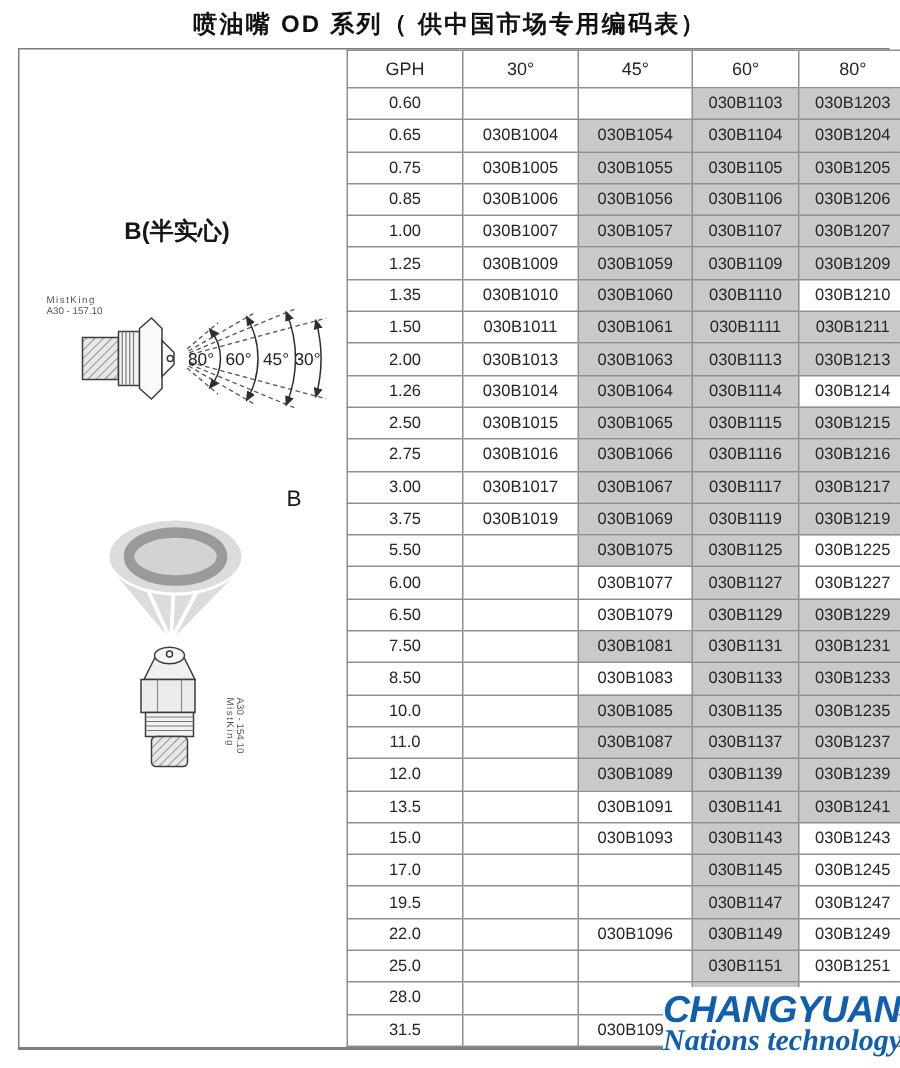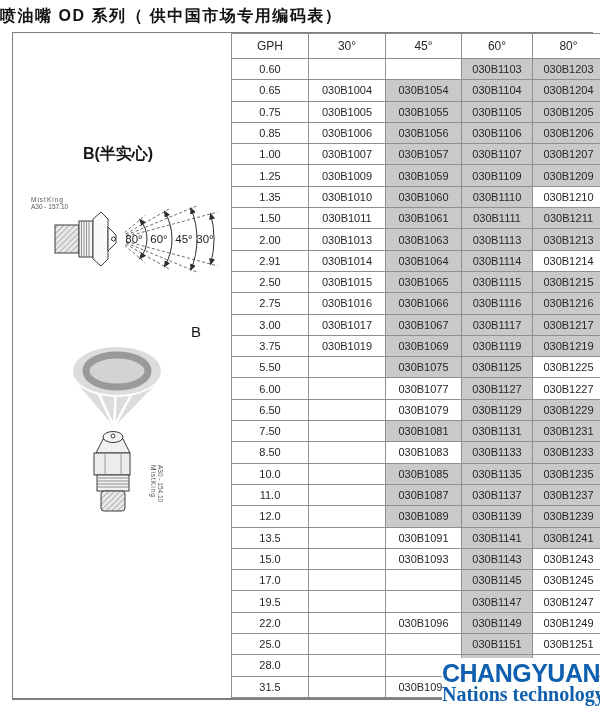--- a/index.html
+++ b/index.html
@@ -2,21 +2,21 @@
 <html><head>
 <meta charset="utf-8">
 <style>
   html,body { margin:0; padding:0; background:#ffffff; }
   .page {
     position:relative; width:600px; height:712px; background:#ffffff;
     font-family:"Liberation Sans", sans-serif; overflow:hidden;
   }
   .title {
     position:absolute; top:6px; left:0; width:100%;
-    font-size:16px; font-weight:bold; color:#111;
+    text-align:center; font-size:16px; font-weight:bold; color:#111;
     letter-spacing:1.5px;
   }
   .frame {
     position:absolute; left:12px; top:32px; width:579px; height:665px;
     border:1px solid #7e7e7e; border-bottom-width:2px;
   }
   .left-panel { position:absolute; left:0; top:16px; width:206px; height:665px; }
   .left-panel svg { display:block; }
 
   table.codes {
@@ -26,21 +26,21 @@
   .codes th, .codes td {
     border:1px solid #8f8f8f; text-align:center; vertical-align:middle;
     padding:0; font-size:11px; color:#262626; white-space:nowrap;
     background:#ffffff;
   }
   .codes th { height:24px; font-weight:normal; font-size:12px; }
   .codes td.shaded { background:#c9c9c9; }
 
   .logo-box {
     position:absolute; left:442px; top:658px; width:154px; height:48px;
-    background:#ffffff; text-align:right; padding-top:2px; box-sizing:border-box;
+    background:#ffffff; text-align:right; padding-top:2px; box-sizing:border-box;font-style:italic;
   }
   .logo-name {
     font-family:"Liberation Sans", sans-serif; font-weight:bold;
     font-size:25px; line-height:26px; letter-spacing:-0.5px; color:#0f5fae;
     white-space:nowrap;
   }
   .logo-tagline {
     font-family:"Liberation Serif", serif; font-weight:bold;
     font-size:20px; line-height:16px; color:#0f5fae; margin-top:0px;
     white-space:nowrap;
@@ -220,21 +220,21 @@
         <td class="shaded">030B1211</td>
       </tr>
           <tr>
         <td>2.00</td>
         <td>030B1013</td>
         <td class="shaded">030B1063</td>
         <td class="shaded">030B1113</td>
         <td class="shaded">030B1213</td>
       </tr>
           <tr>
-        <td>2.91</td>
+        <td>1.26</td>
         <td>030B1014</td>
         <td class="shaded">030B1064</td>
         <td class="shaded">030B1114</td>
         <td>030B1214</td>
       </tr>
           <tr>
         <td>2.50</td>
         <td>030B1015</td>
         <td class="shaded">030B1065</td>
         <td class="shaded">030B1115</td>

